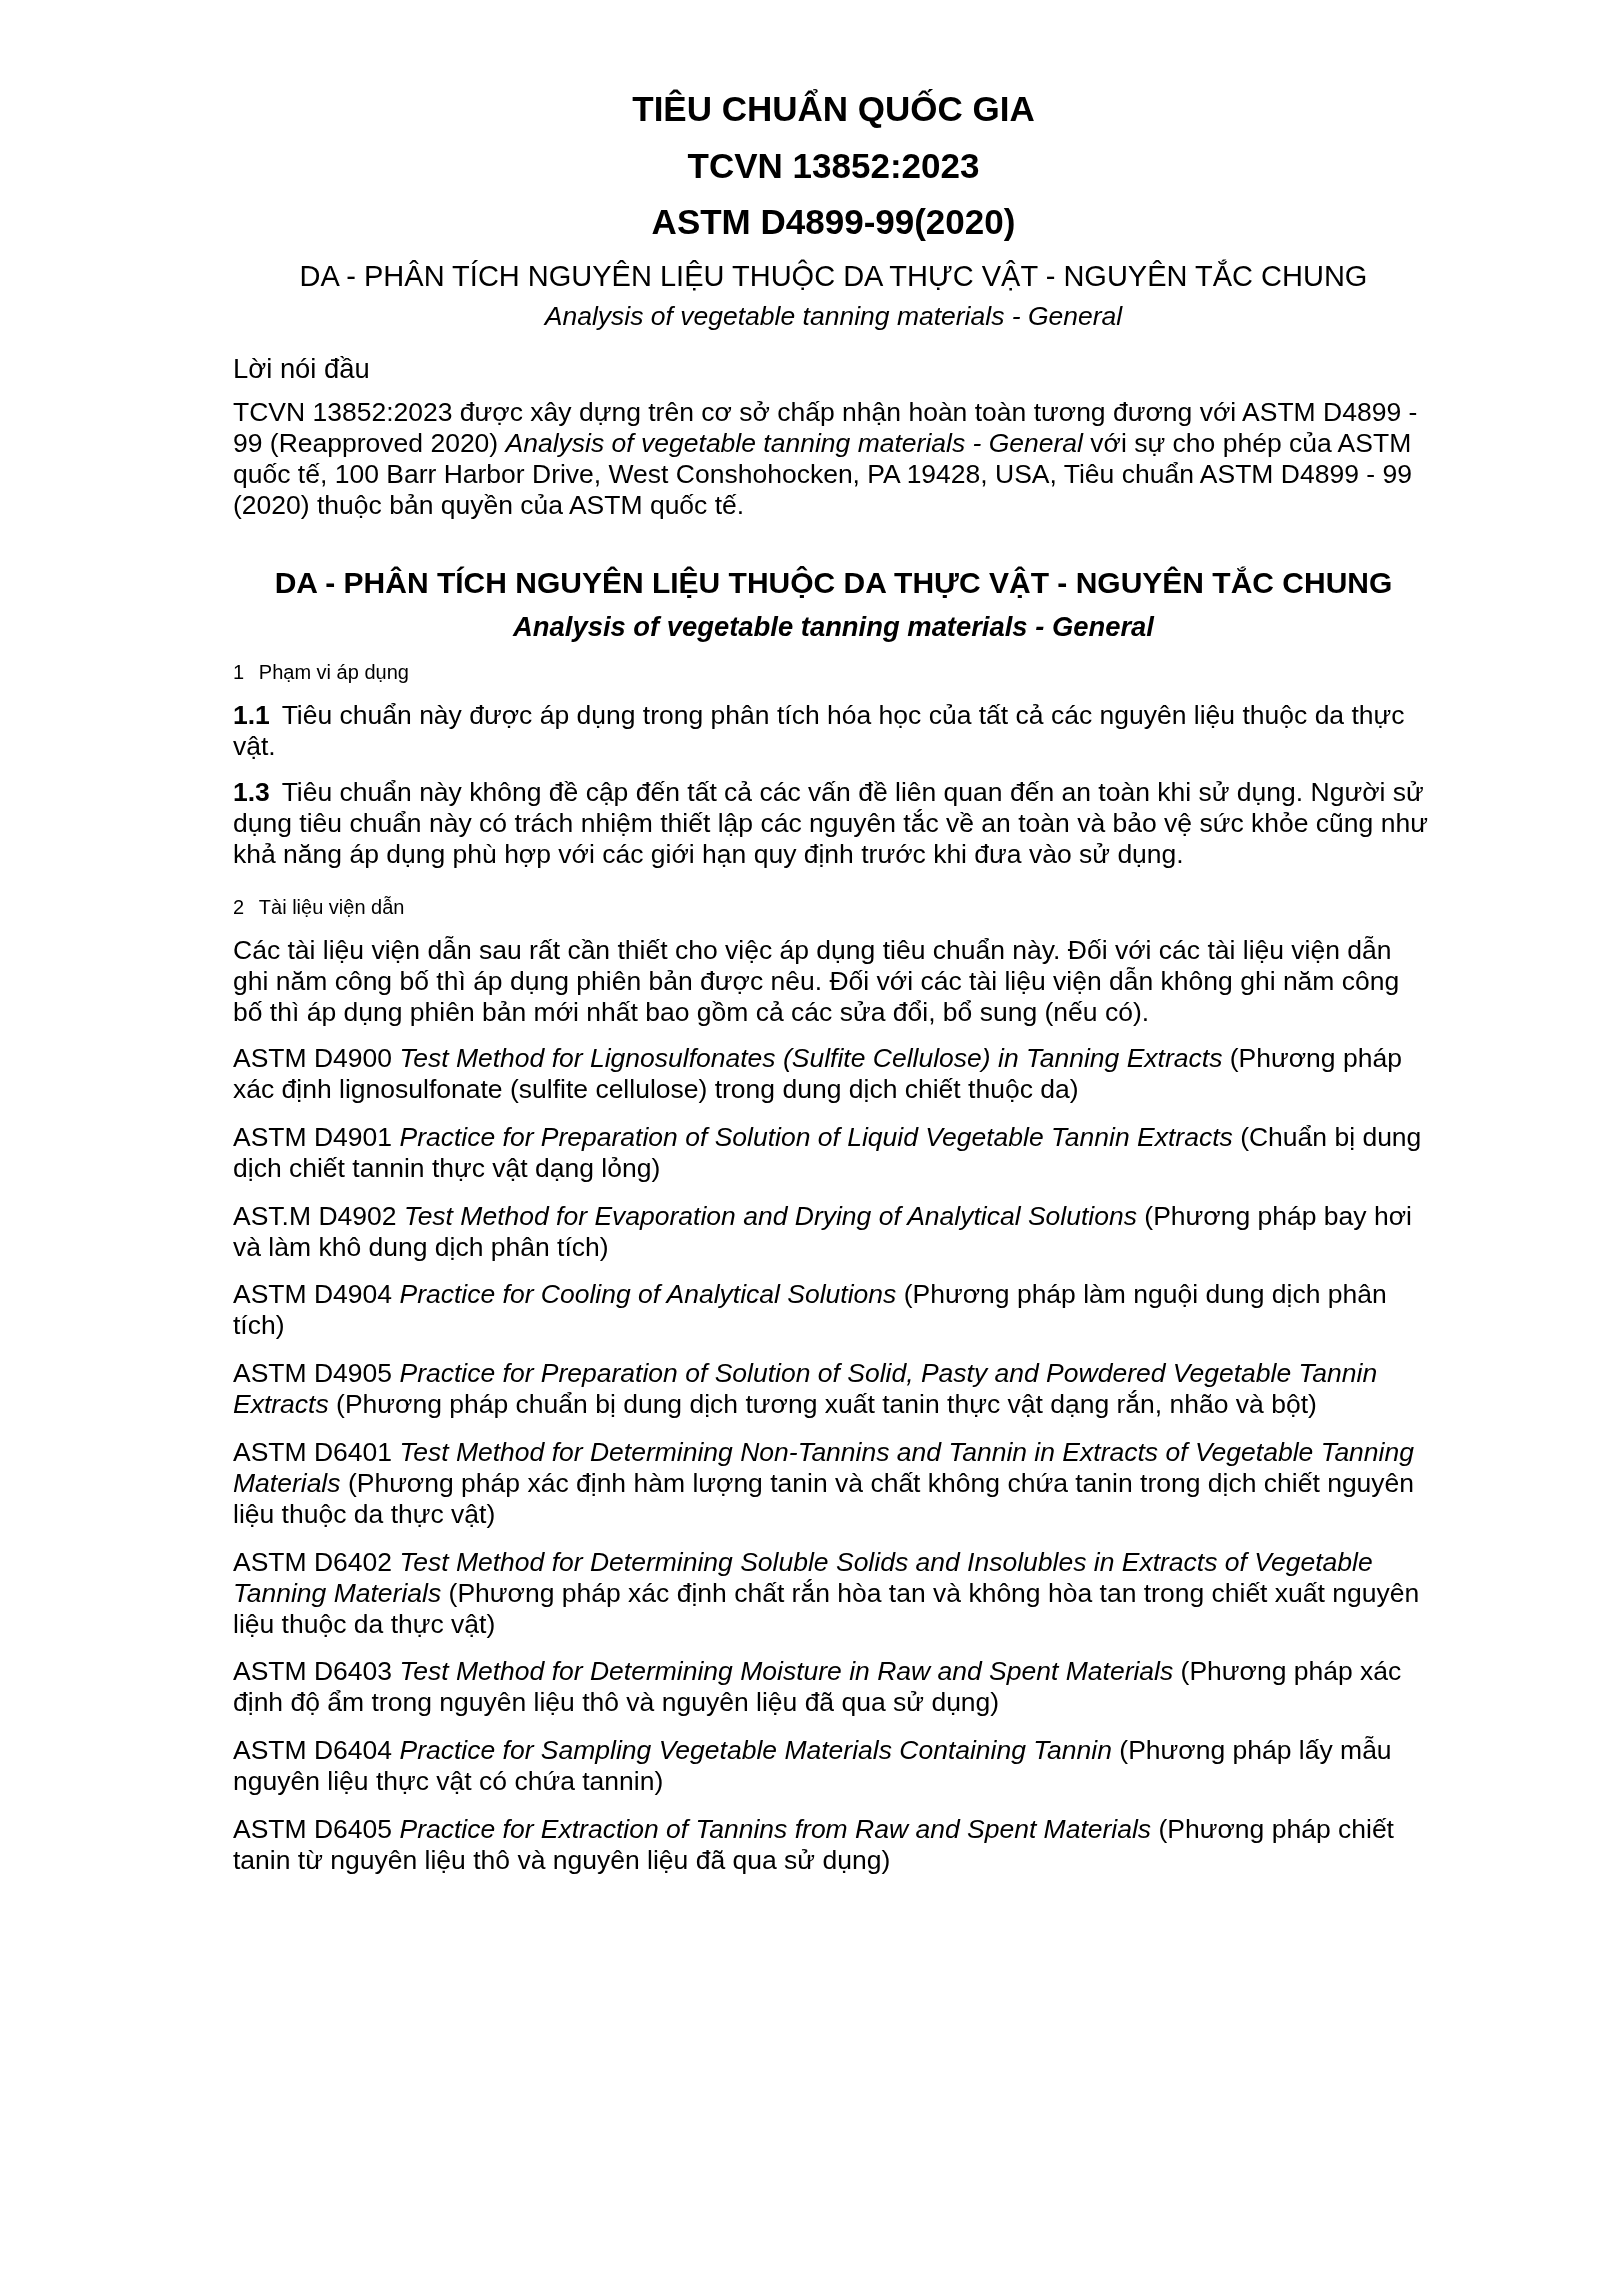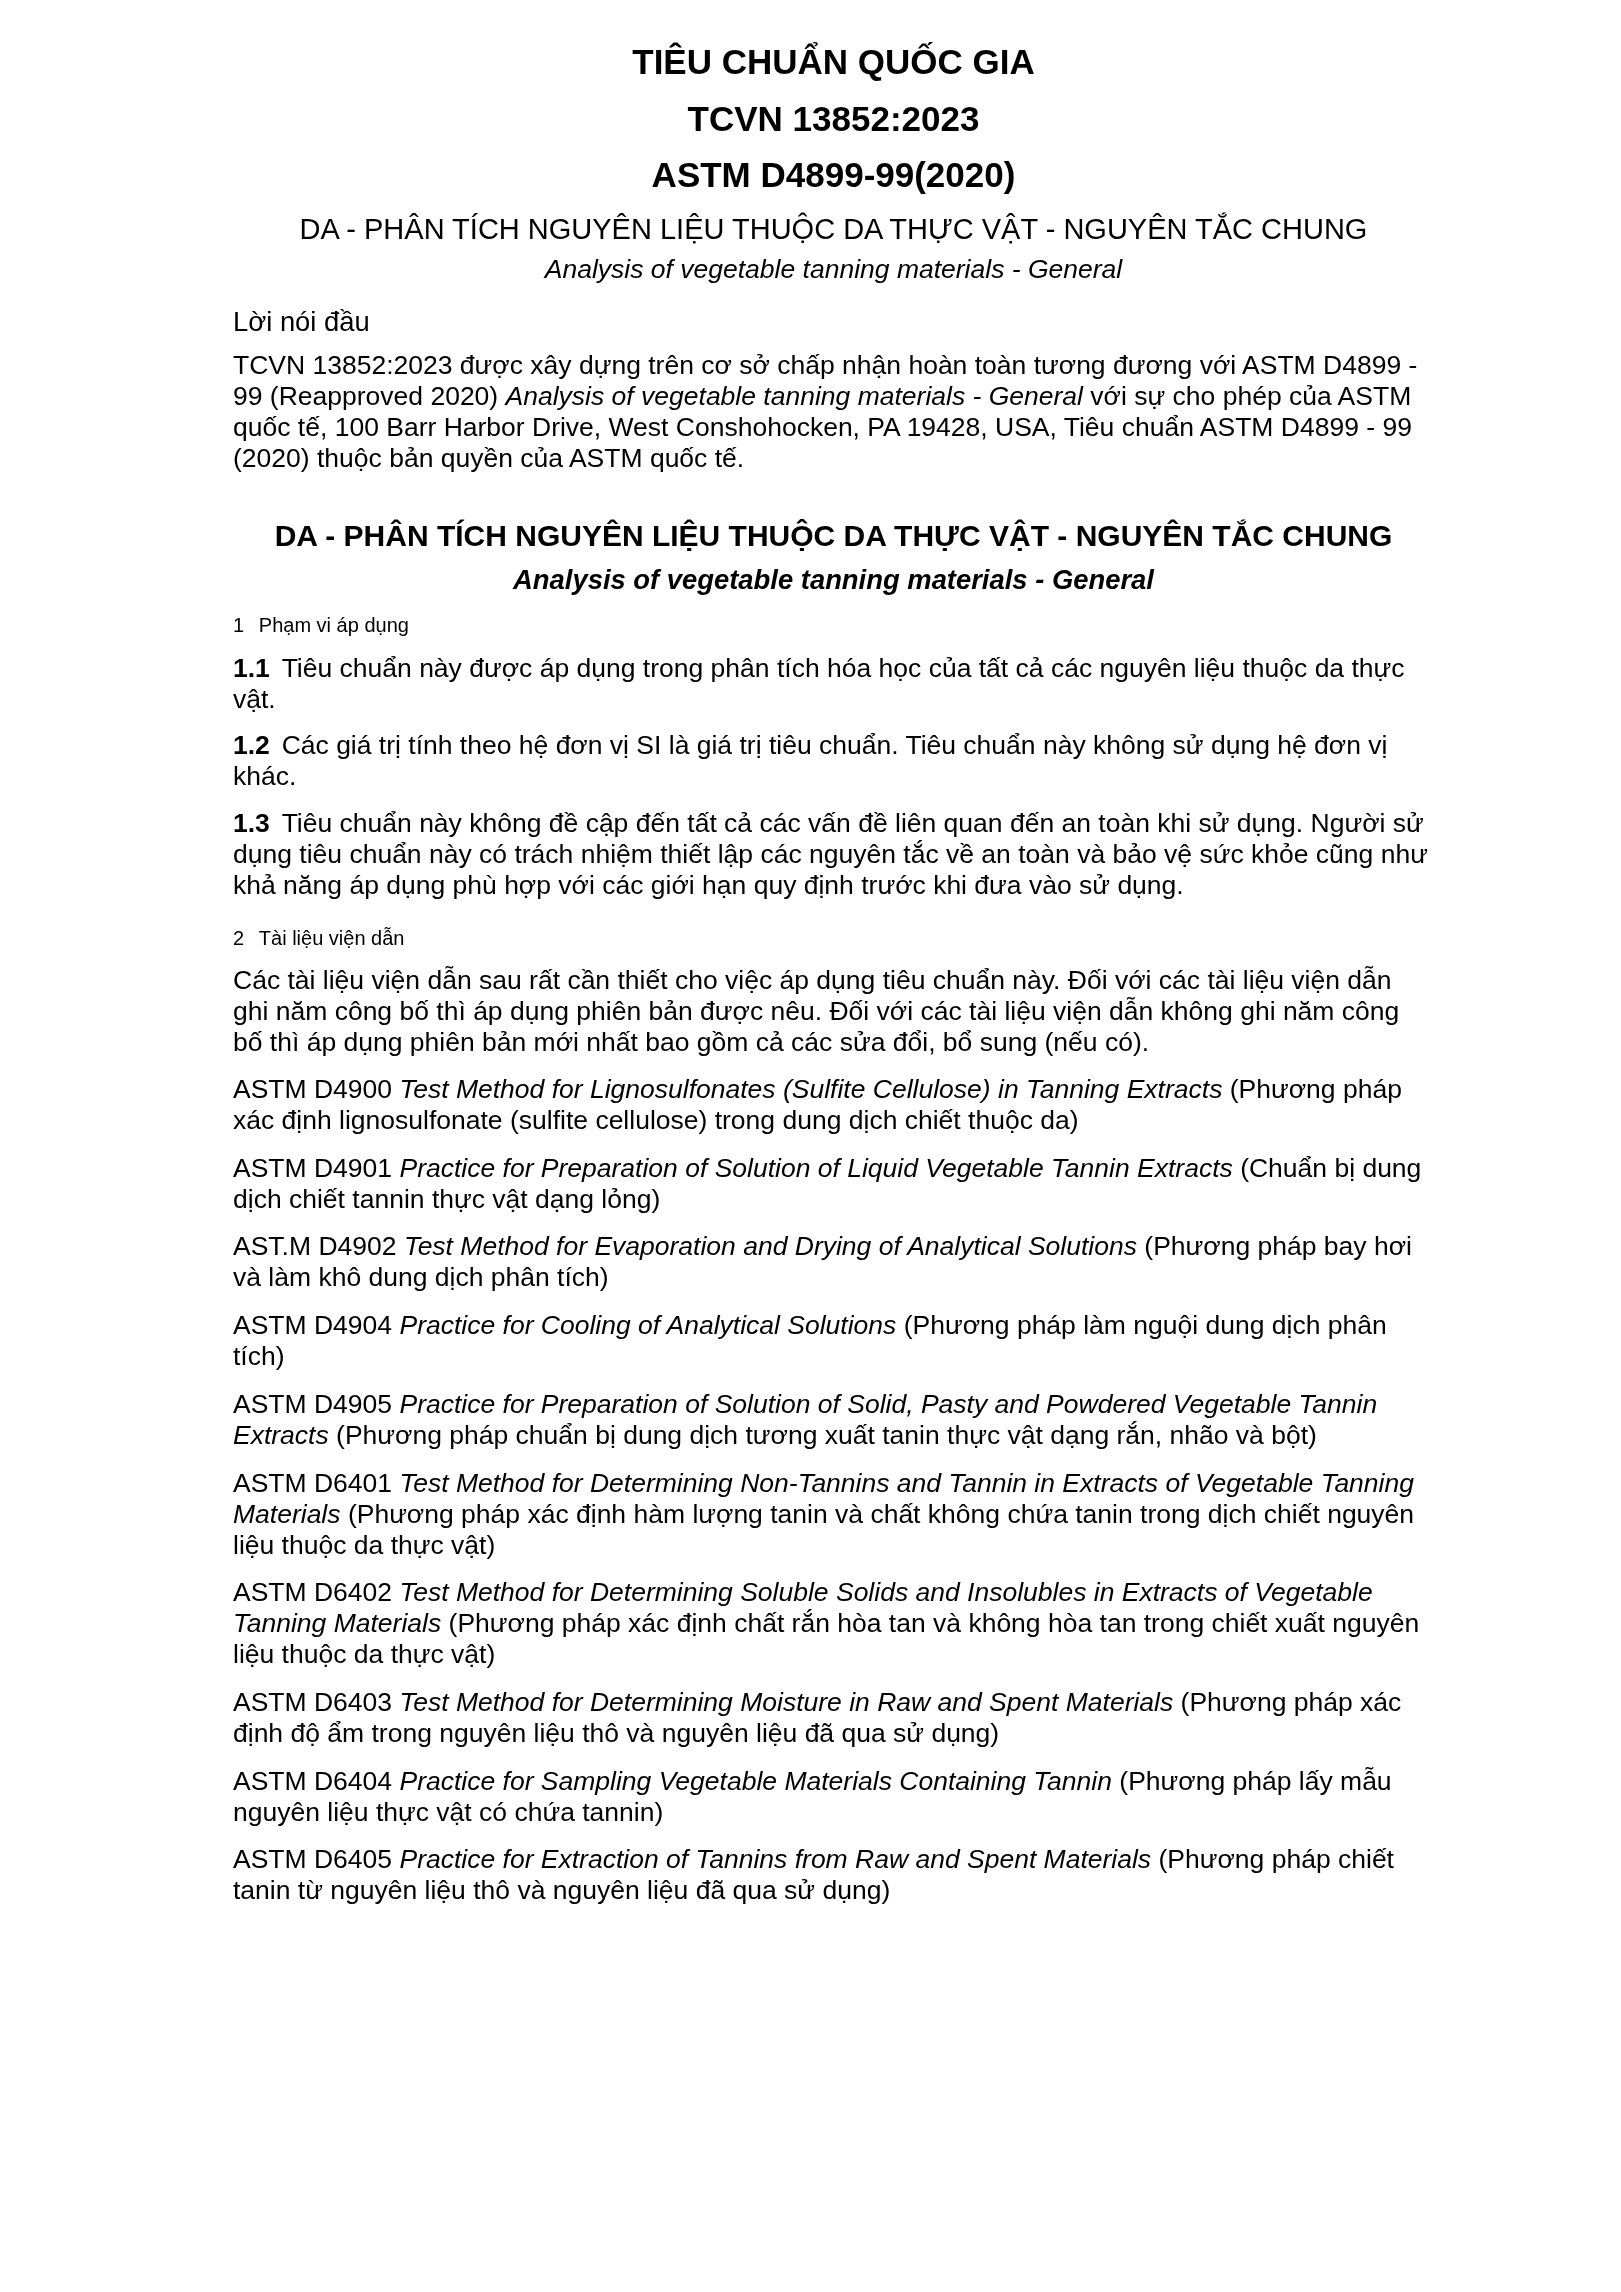--- a/index.html
+++ b/index.html
@@ -10,21 +10,21 @@
   .page {
     position: relative;
     width: 1621px;
     height: 2293px;
     box-sizing: border-box;
     background: #ffffff;
     color: #000000;
     font-family: "Liberation Sans", sans-serif;
     font-size: 26.5px;
     line-height: 31px;
-    padding: 41px 187px 39px 233px;
+    padding: 88px 187px 39px 233px;
     overflow: hidden;
   }
   .center { text-align: center; }
   .pre { white-space: pre-line; }
 
   .doc-title {
     font-size: 35px;
     line-height: 41px;
     font-weight: bold;
     margin: 0 0 15.7px 0;
@@ -99,22 +99,20 @@
 
   <div class="main-block">
     <div class="main-title-vi center">DA - PHÂN TÍCH NGUYÊN LIỆU THUỘC DA THỰC VẬT - NGUYÊN TẮC CHUNG</div>
     <div class="main-title-en center">Analysis of vegetable tanning materials - General</div>
 
     <div class="sec-head"><span class="sec-num">1</span><span>Phạm vi áp dụng</span></div>
 
     <div>
         <p class="body pre"><span class="clause-num">1.1</span><span>Tiêu chuẩn này được áp dụng trong phân tích hóa học của tất cả các nguyên liệu thuộc da thực
 vật.</span></p>
-        <p class="body pre"><span class="clause-num">1.2</span><span>Các giá trị tính theo hệ đơn vị SI là giá trị tiêu chuẩn. Tiêu chuẩn này không sử dụng hệ đơn vị
-khác.</span></p>
         <p class="body pre"><span class="clause-num">1.3</span><span>Tiêu chuẩn này không đề cập đến tất cả các vấn đề liên quan đến an toàn khi sử dụng. Người sử
 dụng tiêu chuẩn này có trách nhiệm thiết lập các nguyên tắc về an toàn và bảo vệ sức khỏe cũng như
 khả năng áp dụng phù hợp với các giới hạn quy định trước khi đưa vào sử dụng.</span></p>
       </div>
 
     <div class="sec-head sec2"><span class="sec-num">2</span><span>Tài liệu viện dẫn</span></div>
 
     <p class="body pre">Các tài liệu viện dẫn sau rất cần thiết cho việc áp dụng tiêu chuẩn này. Đối với các tài liệu viện dẫn
 ghi năm công bố thì áp dụng phiên bản được nêu. Đối với các tài liệu viện dẫn không ghi năm công
 bố thì áp dụng phiên bản mới nhất bao gồm cả các sửa đổi, bổ sung (nếu có).</p>

